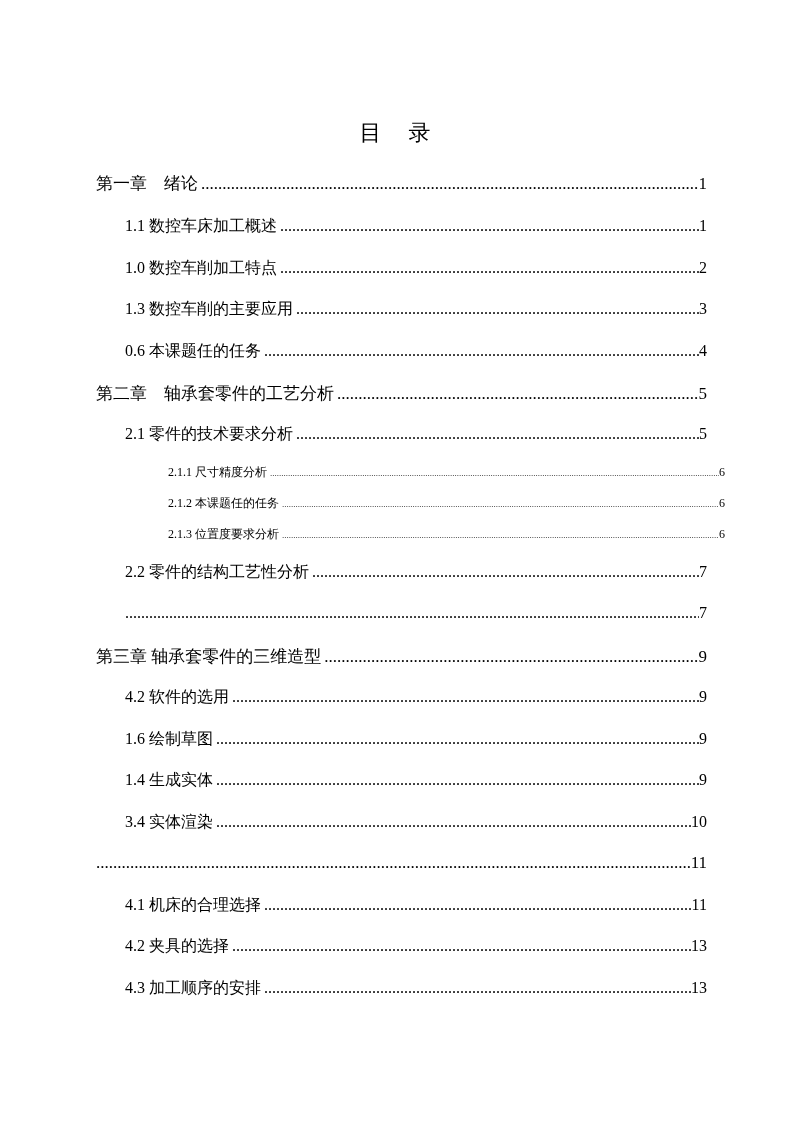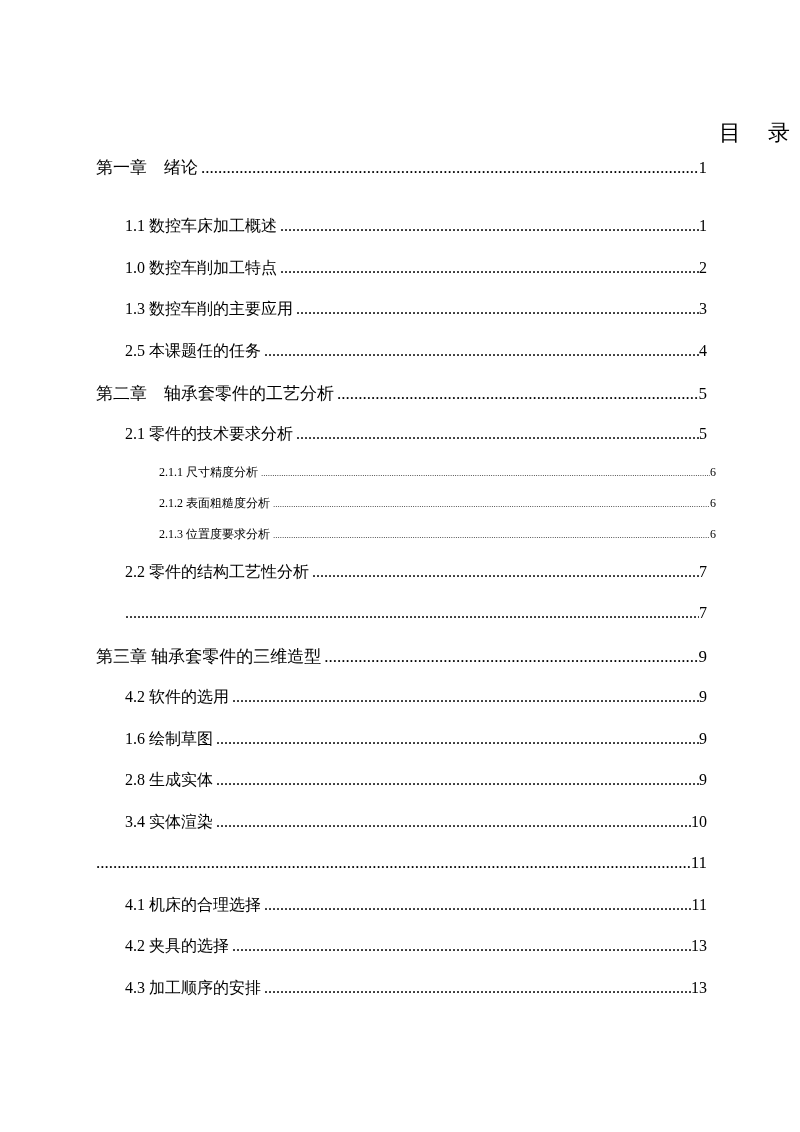--- a/index.html
+++ b/index.html
@@ -1,78 +1,78 @@
 <!DOCTYPE html>
 <html><head>
   <meta charset="utf-8">
   <style>
     html, body { margin: 0; padding: 0; background: #ffffff; }
     body { width: 800px; height: 1132px; position: relative; overflow: hidden;
            font-family: "Liberation Serif", "DejaVu Serif", serif; color: #000; }
-    .title { position: absolute; top: 118px; left: 0; width: 800px; text-align: right;
+    .title { position: absolute; top: 118px; left: 0; width: 800px; text-align: center;
              font-family: "DejaVu Sans", "Liberation Sans", sans-serif; font-size: 22px; letter-spacing: 10px; }
     .toc-row { position: absolute; display: flex; align-items: baseline; white-space: nowrap; }
     .toc-row .label { flex: 0 0 auto; padding-right: 3px; }
     .toc-row .dots { flex: 1 1 auto; overflow: hidden; letter-spacing: 0px; }
     .toc-row .dots::before {
       content: "..................................................................................................................................................................................................................................................................................................";
     }
     .toc-row .page { flex: 0 0 auto; }
     .lvl1 { left: 96px; width: 611px; font-size: 17px; }
     .lvl2 { left: 125px; width: 582px; font-size: 16px; }
-    .lvl3 { left: 159px; width: 557px; font-size: 12px; }
+    .lvl3 { left: 168px; width: 557px; font-size: 12px; }
     .lvl3 .dots { font-size: 9px; }
   </style>
 </head>
 <body>
 
 <div class="title">目 录</div>
 
-<div class="toc-row lvl1" style="top:156px">
+<div class="toc-row lvl1" style="top:172px">
   <span class="label">第一章　绪论</span>
   <span class="dots"></span>
   <span class="page">1</span>
 </div>
 <div class="toc-row lvl2" style="top:216px">
   <span class="label">1.1 数控车床加工概述</span>
   <span class="dots"></span>
   <span class="page">1</span>
 </div>
 <div class="toc-row lvl2" style="top:258px">
   <span class="label">1.0 数控车削加工特点</span>
   <span class="dots"></span>
   <span class="page">2</span>
 </div>
 <div class="toc-row lvl2" style="top:299px">
   <span class="label">1.3 数控车削的主要应用</span>
   <span class="dots"></span>
   <span class="page">3</span>
 </div>
 <div class="toc-row lvl2" style="top:341px">
-  <span class="label">2.5  本课题任的任务</span>
+  <span class="label">0.6  本课题任的任务</span>
   <span class="dots"></span>
   <span class="page">4</span>
 </div>
 <div class="toc-row lvl1" style="top:382px">
   <span class="label">第二章　轴承套零件的工艺分析</span>
   <span class="dots"></span>
   <span class="page">5</span>
 </div>
 <div class="toc-row lvl2" style="top:424px">
   <span class="label">2.1 零件的技术要求分析</span>
   <span class="dots"></span>
   <span class="page">5</span>
 </div>
 <div class="toc-row lvl3" style="top:464px">
   <span class="label">2.1.1  尺寸精度分析</span>
   <span class="dots"></span>
   <span class="page">6</span>
 </div>
 <div class="toc-row lvl3" style="top:495px">
-  <span class="label">2.1.2  表面粗糙度分析</span>
+  <span class="label">2.1.2  本课题任的任务</span>
   <span class="dots"></span>
   <span class="page">6</span>
 </div>
 <div class="toc-row lvl3" style="top:526px">
   <span class="label">2.1.3  位置度要求分析</span>
   <span class="dots"></span>
   <span class="page">6</span>
 </div>
 <div class="toc-row lvl2" style="top:562px">
   <span class="label">2.2  零件的结构工艺性分析</span>
@@ -92,21 +92,21 @@
   <span class="label">4.2  软件的选用</span>
   <span class="dots"></span>
   <span class="page">9</span>
 </div>
 <div class="toc-row lvl2" style="top:729px">
   <span class="label">1.6  绘制草图</span>
   <span class="dots"></span>
   <span class="page">9</span>
 </div>
 <div class="toc-row lvl2" style="top:770px">
-  <span class="label">2.8  生成实体</span>
+  <span class="label">1.4  生成实体</span>
   <span class="dots"></span>
   <span class="page">9</span>
 </div>
 <div class="toc-row lvl2" style="top:812px">
   <span class="label">3.4  实体渲染</span>
   <span class="dots"></span>
   <span class="page">10</span>
 </div>
 <div class="toc-row lvl1" style="top:853px">
   <span class="dots"></span>

